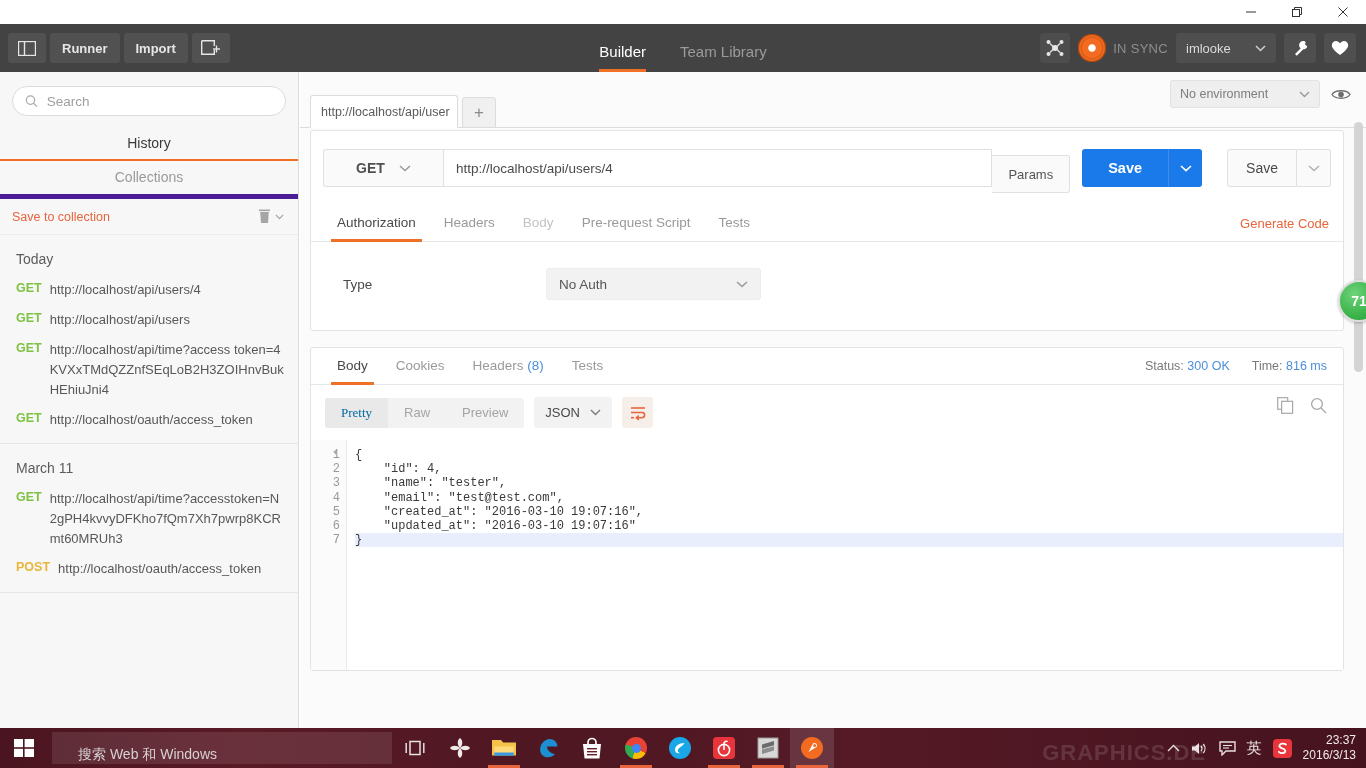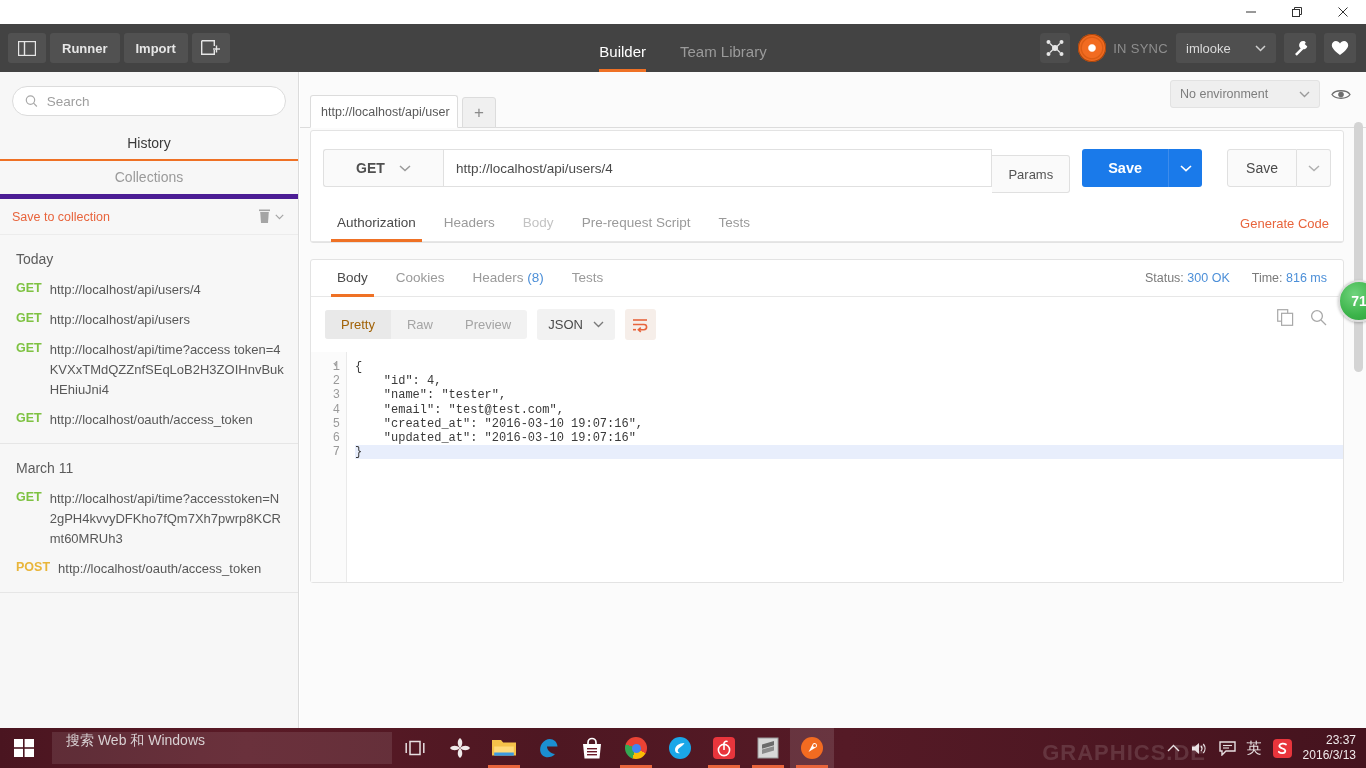--- a/index.html
+++ b/index.html
@@ -211,21 +211,21 @@
   .resp-meta {
     position: absolute; right: 16px; top: 11px; font-size: 12.5px; color: #7a7a7a; display: flex; gap: 22px;
   }
   .resp-meta b { font-weight: normal; color: #4c8fd8; }
   .badge-count { color: #4c8fd8; }
   .resp-toolbar {
     display: flex; align-items: center; padding: 12px 14px; gap: 10px; position: relative;
   }
   .seg { display: flex; background: #f2f2f2; border-radius: 3px; overflow: hidden; }
   .seg-item { font-size: 13px; color: #a4a4a4; padding: 7px 16px; cursor: pointer; }
-  .seg-item.active { color: #a16207; background: #e9e9e9; }
+  .seg-item.active { color: #0369a1; background: #e9e9e9; font-family: Liberation Serif, serif; }
   .json-select {
     background: #f2f2f2; border-radius: 3px; height: 31px; display: flex; align-items: center;
     gap: 10px; padding: 0 11px; font-size: 13px; color: #4a4a4a; cursor: pointer;
   }
   .wrap-btn {
     width: 31px; height: 31px; background: #f6eee9; border-radius: 3px;
     display: flex; align-items: center; justify-content: center; cursor: pointer;
   }
   .resp-tools { position: absolute; right: 16px; top: 12px; display: flex; gap: 16px; color: #a8a8a8; }
 
@@ -254,21 +254,21 @@
   .taskbar {
     position: absolute; left: 0; bottom: 0; width: 1366px; height: 40px;
     background: linear-gradient(90deg, #4a1520 0%, #5a1a26 18%, #4e1722 40%, #551a26 62%, #45131e 100%);
     display: flex; align-items: center; overflow: hidden;
   }
   .start-btn {
     width: 48px; height: 40px; display: flex; align-items: center; justify-content: center; cursor: pointer;
   }
   .tb-search {
     width: 340px; height: 32px; background: rgba(255,255,255,0.10); margin-left: 4px;
-    display: flex; align-items: flex-start; padding: 0 14px; color: #d8d0d2; font-size: 14px; cursor: text;
+    display: flex; align-items: flex-end; padding: 0 26px; color: #d8d0d2; font-size: 14px; cursor: text;
   }
   .tb-task-icon {
     width: 46px; height: 40px; display: flex; align-items: center; justify-content: center; cursor: pointer;
   }
   .tb-app {
     width: 44px; height: 40px; display: flex; align-items: center; justify-content: center;
     cursor: pointer; position: relative;
   }
   .tb-app.active { background: rgba(255,255,255,0.12); }
   .tb-app .underline {
@@ -488,20 +488,29 @@
 
         <div class="sub-tabs">
           <div class="sub-tab active">Authorization</div>
           <div class="sub-tab">Headers</div>
           <div class="sub-tab dim">Body</div>
           <div class="sub-tab">Pre-request Script</div>
           <div class="sub-tab">Tests</div>
           <div class="gen-code">Generate Code</div>
         </div>
 
+        <div class="auth-body">
+          <div class="auth-label">Type</div>
+          <div class="auth-select">
+            <span>No Auth</span>
+            <svg width="12" height="7" viewBox="0 0 12 7">
+                <polyline points="1,1 6,5.6 11,1" fill="none" stroke="#9a9a9a" stroke-width="1.4"></polyline>
+              </svg>
+          </div>
+        </div>
       </div>
 
       <div class="card resp-card">
         <div class="resp-tabs">
           <div class="sub-tab active">Body</div>
           <div class="sub-tab">Cookies</div>
           <div class="sub-tab">
             <span>Headers</span>
             <span class="badge-count">(8)</span>
           </div>

